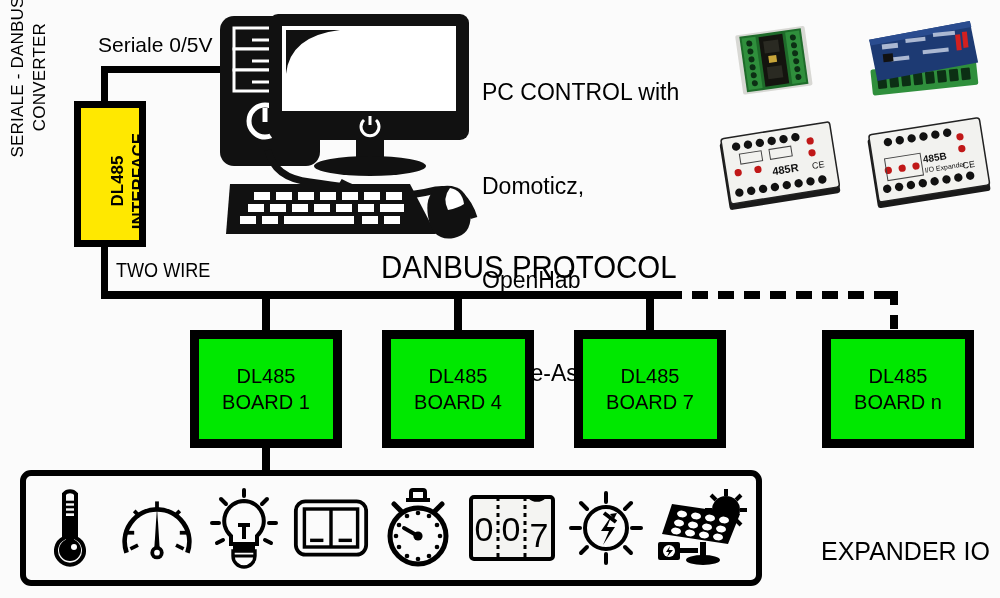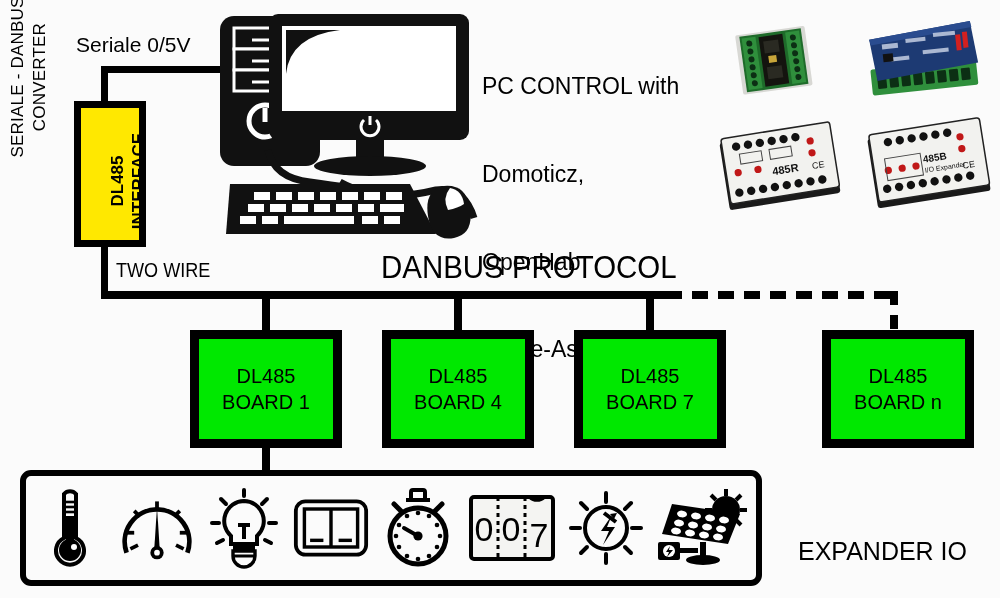--- a/index.html
+++ b/index.html
@@ -51,21 +51,21 @@
     transform-origin:center center;
     text-align:center;
     font-size:17px;
     font-weight:bold;
     line-height:1.25;
   }
   #iface-label div{white-space:nowrap;}
 
   
   #serial-label{
-    left:76px; top:34px;
+    left:98px; top:34px;
     font-size:21px;
   }
 
   
   #twowire-label{
     left:116px; top:259px;
     font-size:21px;
     transform:scaleX(.86);
     transform-origin:left top;
   }
@@ -75,21 +75,21 @@
     transform:scaleX(.95);
     transform-origin:left top;
   }
 
   
   #pc-text{
     left:482px; top:14px;
     font-size:23px;
     line-height:1.27;
   }
-  #pc-text div{white-space:nowrap;}
+  #pc-text div{white-space:nowrap;margin-top:6px;}
 
   
   .board{
     position:absolute;
     background:#00e800;
     border:9px solid #000;
     box-sizing:border-box;
     display:flex;
     flex-direction:column;
     align-items:center;
@@ -119,21 +119,21 @@
   .dev-icon svg{display:block;}
 
   
   #expander-caption{
     left:775px; top:468px;
     width:215px;
     text-align:center;
     font-size:25px;
     line-height:1.34;
   }
-  #expander-caption div{white-space:nowrap;}
+  #expander-caption div{white-space:nowrap;text-align:right;}
 
   
   .pcb{position:absolute;}
   .pcb svg{display:block;}
 </style>
 </head>
 <body>
 
 <div id="stage">
 

